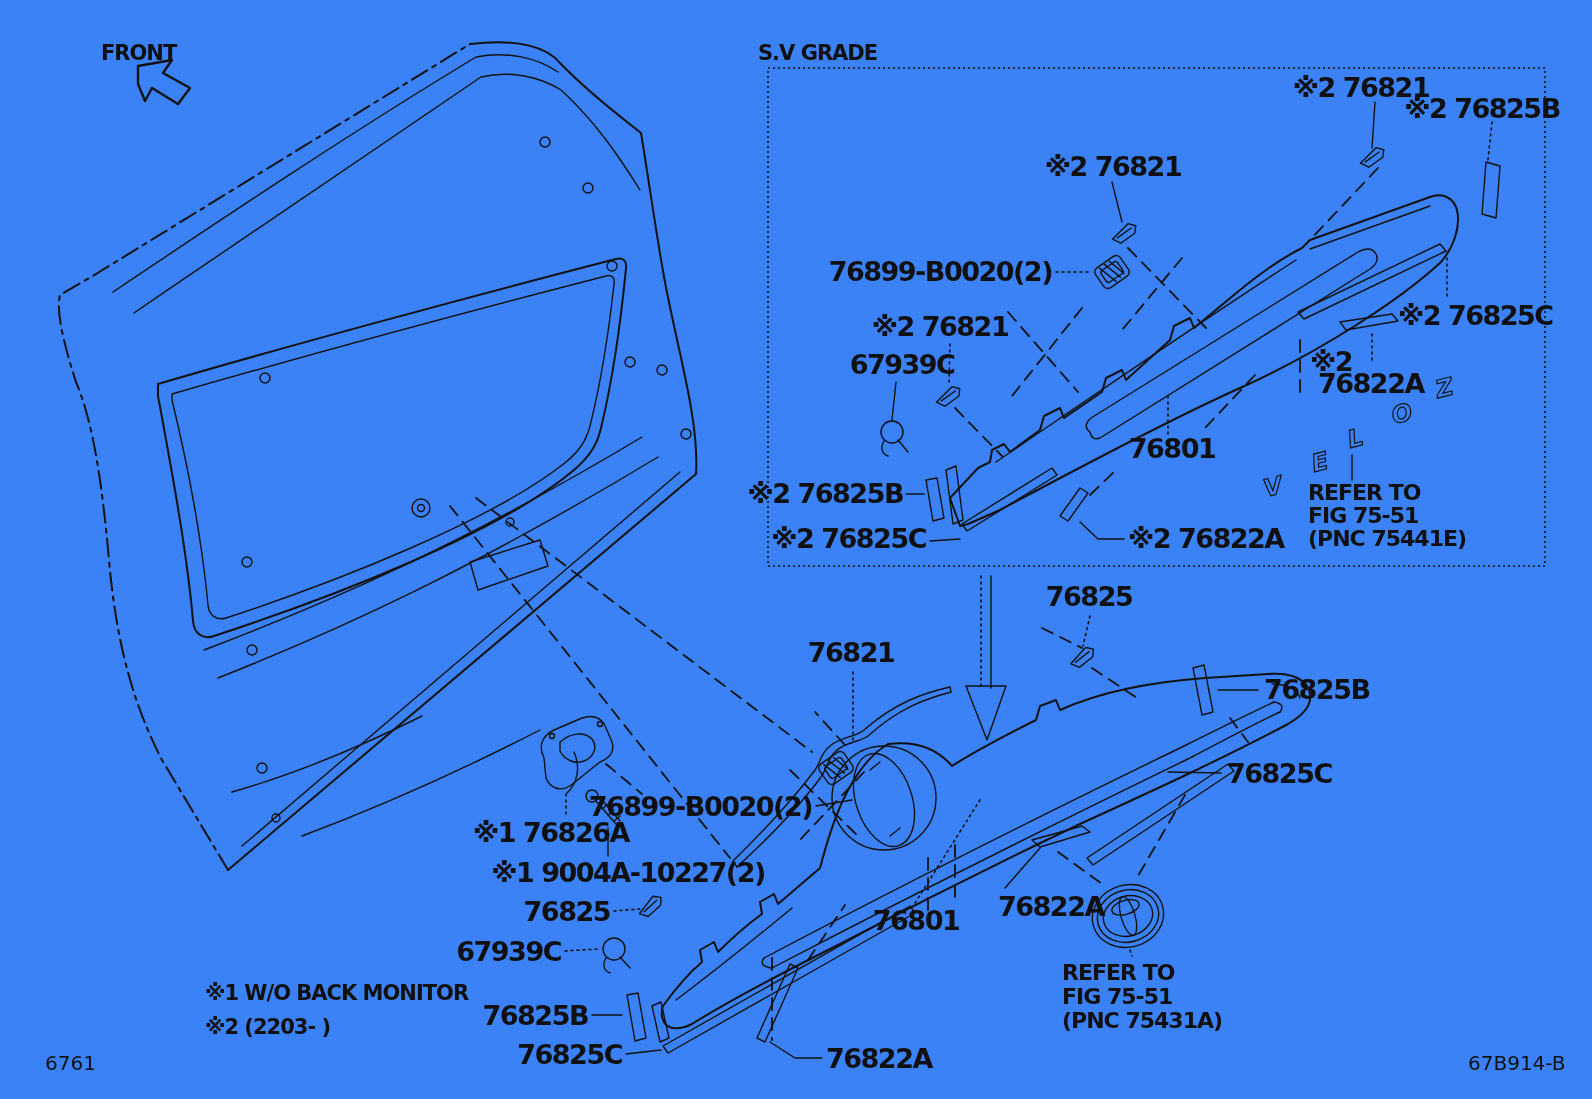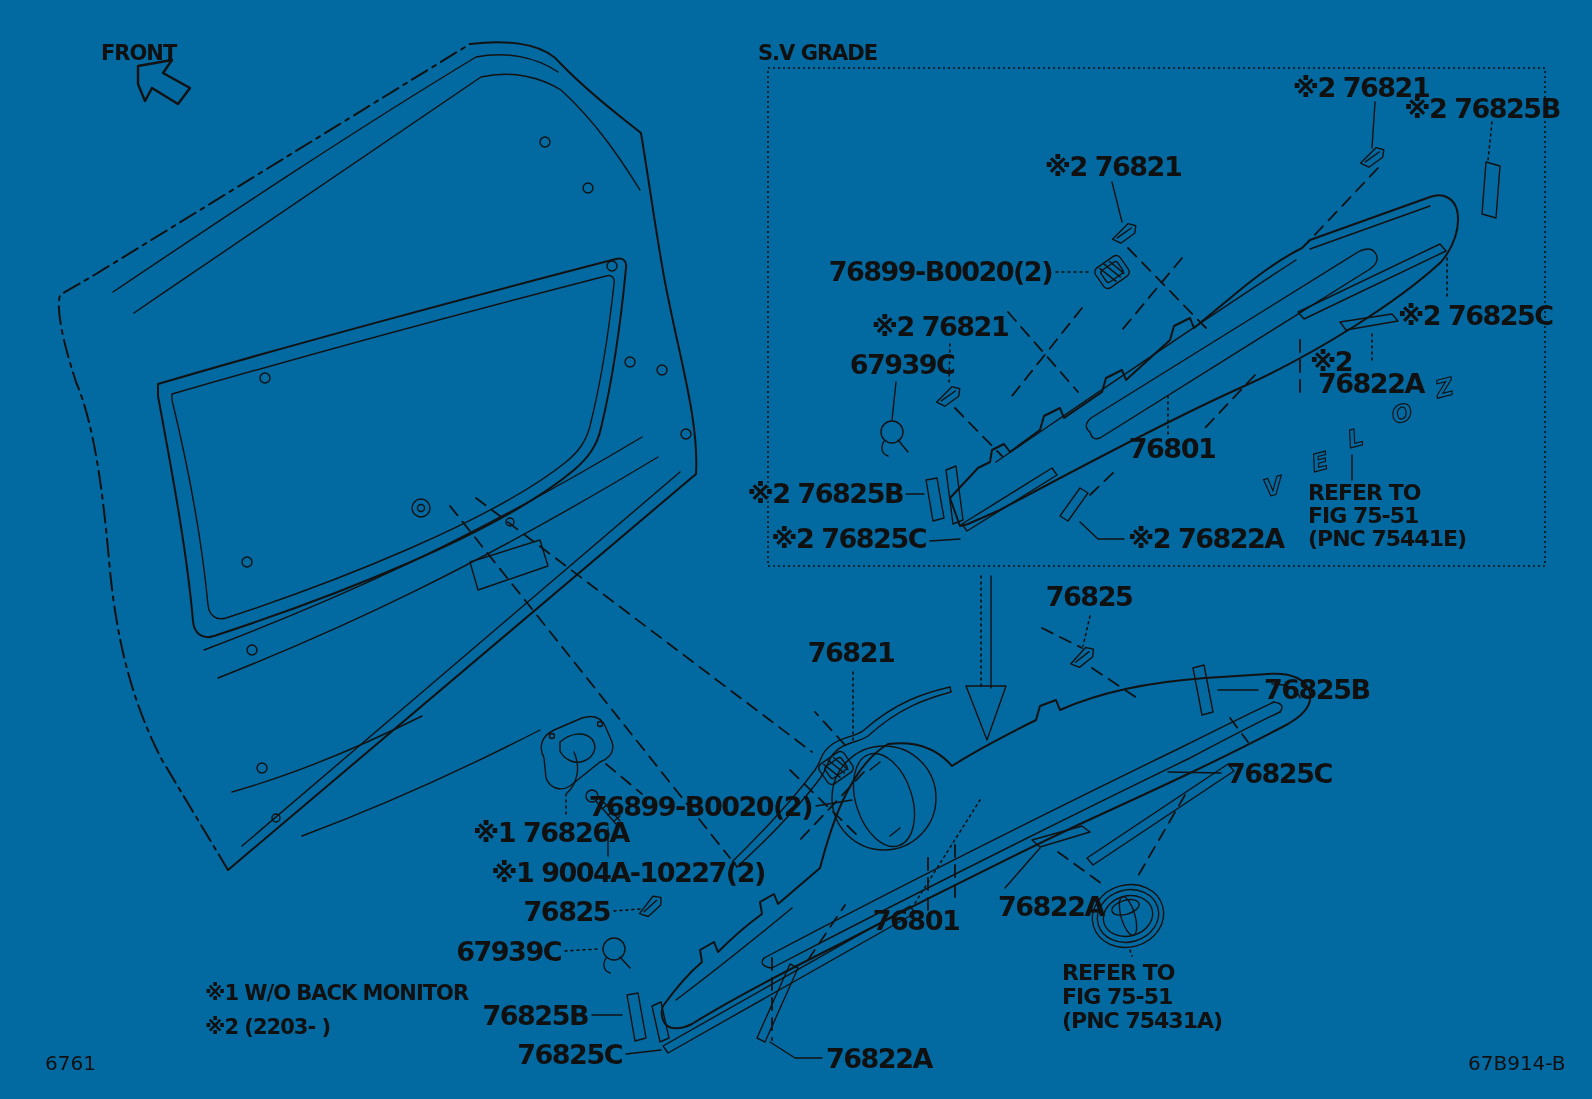--- a/index.html
+++ b/index.html
@@ -1,16 +1,16 @@
 <!DOCTYPE html>
 <html><head>
 <meta charset="utf-8">
 <style>
   html,body{margin:0;padding:0;background:#fff;}
-  .stage{position:relative;width:1592px;height:1099px;background:#0369a1;overflow:hidden;}
+  .stage{position:relative;width:1592px;height:1099px;background:#3b82f6;overflow:hidden;}
   svg{display:block;}
   .ln{fill:none;stroke:#121212;stroke-width:2;stroke-linecap:round;stroke-linejoin:round;}
   .thin{fill:none;stroke:#121212;stroke-width:1.4;stroke-linecap:round;stroke-linejoin:round;}
   .dash{fill:none;stroke:#121212;stroke-width:1.8;stroke-dasharray:12 8;stroke-linecap:round;}
   .dashdot{fill:none;stroke:#121212;stroke-width:2;stroke-dasharray:18 6 4 6;stroke-linecap:round;}
   .dot{fill:none;stroke:#121212;stroke-width:1.6;stroke-dasharray:2 4;stroke-linecap:round;}
   .lbl{font:700 27px "DejaVu Sans", sans-serif;fill:#101010;letter-spacing:-1.5px;}
   .lbl-s{font:700 22px "DejaVu Sans", sans-serif;fill:#101010;letter-spacing:-1px;}
   .ttl{font:700 21px "DejaVu Sans", sans-serif;fill:#101010;letter-spacing:-1px;}
   .note{font:700 21px "DejaVu Sans", sans-serif;fill:#101010;letter-spacing:-1px;}

